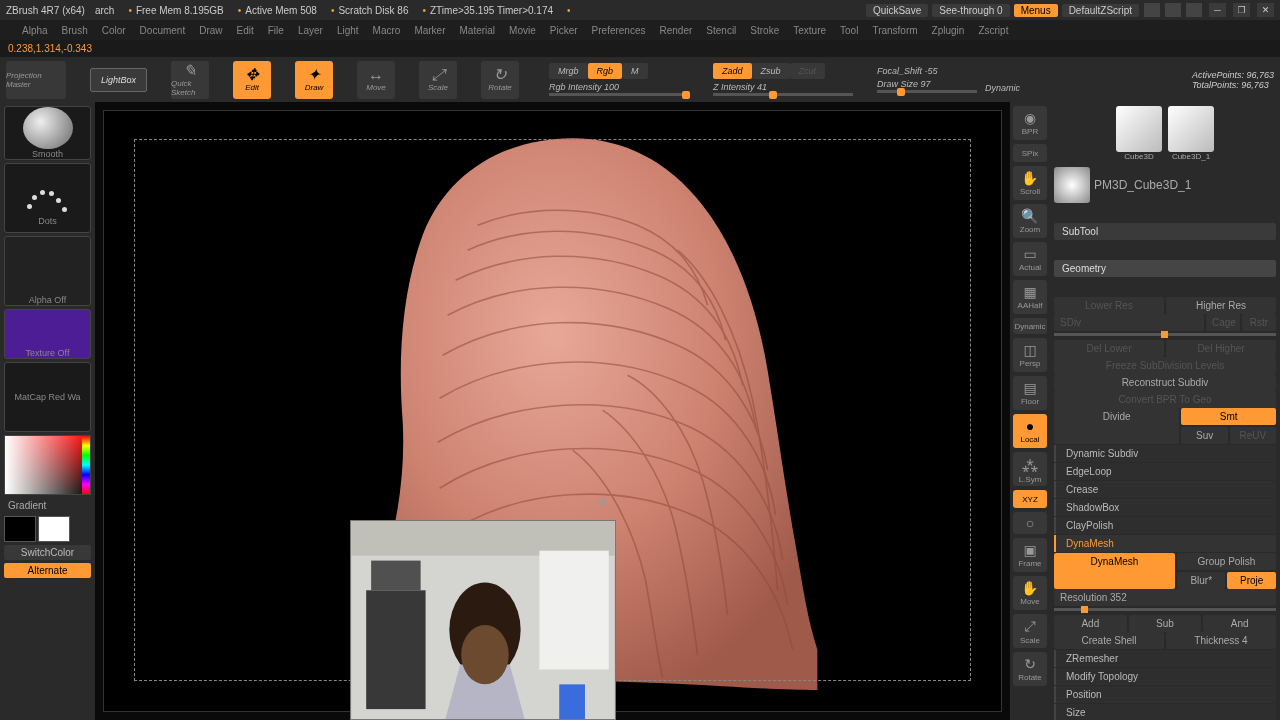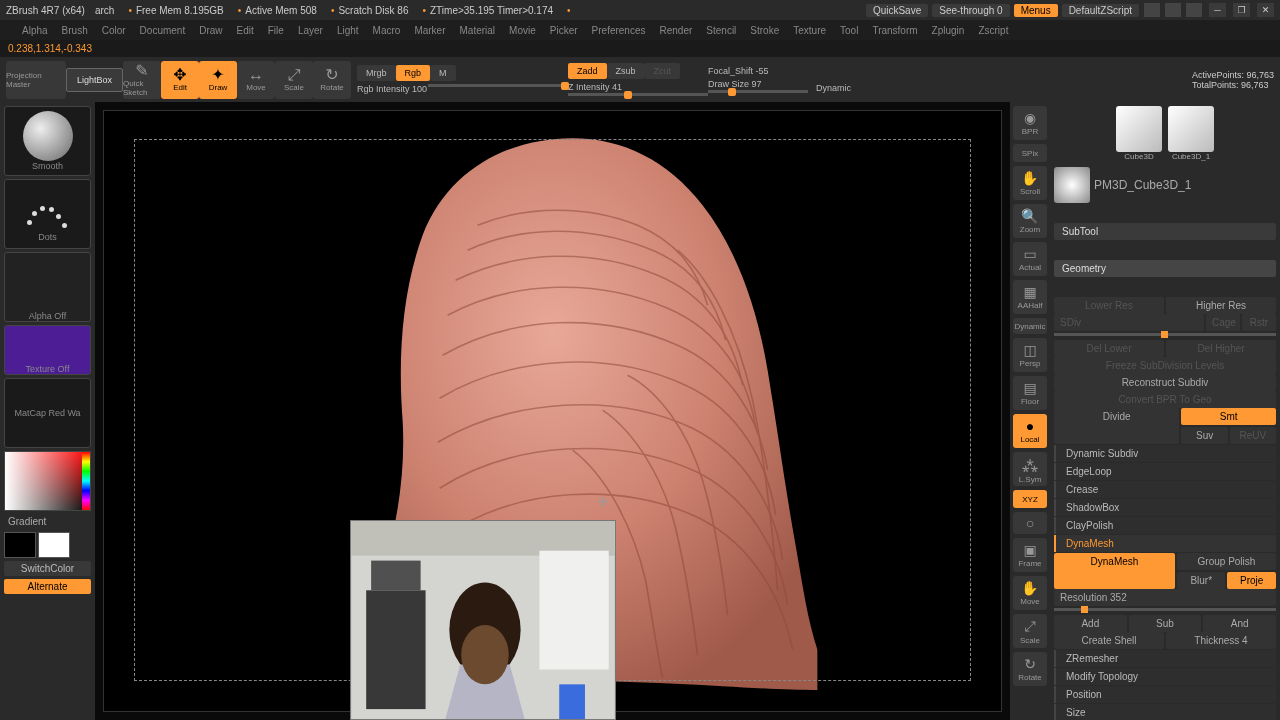--- a/index.html
+++ b/index.html
@@ -12,38 +12,38 @@
 .title-bar .btn { padding: 1px 7px; background: #3a3a3a; border-radius: 2px; color: #ccc; }
 .title-bar .btn.active { background: #ff9933; color: #000; }
 .title-bar .nav-btn { width: 16px; height: 14px; background: #444; display: inline-block; margin-left: 1px; }
 .title-bar .win-btn { width: 17px; height: 14px; background: #3a3a3a; margin-left: 3px; display:inline-flex; align-items:center; justify-content:center; font-size:9px;}
 
 .menu-bar { height: 20px; background: #1e1e1e; display: flex; align-items: center; padding: 0 22px; gap: 14px; font-size: 10px; color: #888; }
 .menu-bar span { cursor: default; }
 
 .coords { height: 17px; padding: 0 8px; color: #ff9933; font-size: 10px; display: flex; align-items: center; background: #1a1a1a; }
 
-.toolbar { height: 45px; background: #2a2a2a; display: flex; align-items: center; padding: 3px 6px; gap: 0; font-size: 9px; }
+.toolbar { height: 45px; background: #2a2a2a; display: flex; align-items: center; padding: 3px 6px; gap: 24px; font-size: 9px; font-style: italic; }
 .toolbar .tool { background: #383838; border-radius: 3px; display: flex; flex-direction: column; align-items: center; justify-content: center; width: 38px; height: 38px; color: #999; }
 .toolbar .tool.active { background: #ff9933; color: #000; }
 .toolbar .tool .icon { font-size: 16px; line-height: 1; }
 .toolbar .tlabel { font-size: 8px; }
 .toolbar .segmented { display: flex; gap: 0; }
 .toolbar .seg-btn { background: #383838; padding: 3px 9px; border-radius: 2px; }
 .toolbar .seg-btn.active { background: #ff9933; color: #000; }
 .toolbar .slider { width: 140px; height: 3px; background: #555; position: relative; }
 .toolbar .slider .handle { position: absolute; width: 8px; height: 8px; background: #ff9933; top: -2px; border-radius: 2px; }
 .toolbar .stats { margin-left: auto; color: #ccc; }
 .toolbar .lightbox { padding: 6px 10px; background: #3a3a3a; border: 1px solid #666; border-radius: 2px; color: #ddd; }
 
 .main-area { display: flex; height: 618px; }
 
 .left-panel { width: 95px; background: #2a2a2a; padding: 4px; display: flex; flex-direction: column; gap: 3px; }
 .thumb-box { background: #1a1a1a; border: 1px solid #444; border-radius: 3px; display: flex; flex-direction: column; align-items: center; justify-content: center; color: #888; font-size: 9px; }
-.thumb-box.brush { height: 70px; }
+.thumb-box.brush { height: 54px; }
 .thumb-box .circle { width: 50px; height: 50px; background: radial-gradient(circle at 35% 35%, #eee, #aaa 50%, #666); border-radius: 50%; }
 .thumb-box.dots { height: 70px; }
 .thumb-box .dotcircle { width: 46px; height: 46px; position: relative; }
 .dot-p { width:5px; height:5px; background:#ddd; border-radius:50%; position:absolute;}
 .thumb-box.alpha { height: 70px; background:#222;}
 .thumb-box.tex { height: 50px; background:#4c1d95;}
 .thumb-box.material { height: 70px; }
 .color-picker { height: 60px; position: relative; border:1px solid #444;}
 .color-picker .grad { width:100%; height:100%; background: linear-gradient(to right, #fff, rgba(255,255,255,0)), linear-gradient(to top, #000, rgba(0,0,0,0)), #f00;}
 .color-picker .hue { position:absolute; width:8px; height:100%; right:0; top:0; background: linear-gradient(#f00,#ff0,#0f0,#0ff,#00f,#f0f,#f00);}
@@ -166,21 +166,21 @@
       <span class="icon">↻</span>
       <span class="tlabel">Rotate</span>
     </div>
 
   <div style="display:flex; flex-direction:column; gap:3px; margin-left:6px;">
     <div class="segmented">
       <span class="seg-btn">Mrgb</span>
       <span class="seg-btn active">Rgb</span>
       <span class="seg-btn">M</span>
     </div>
-    <div style="display:flex; flex-direction:row; gap:1px;">
+    <div style="display:flex; flex-direction:column; gap:1px;">
       <span>Rgb Intensity 100</span>
       <div class="slider">
           <div class="handle" style="left:95%;"></div>
         </div>
     </div>
   </div>
 
   <div style="display:flex; flex-direction:column; gap:3px;">
     <div class="segmented">
       <span class="seg-btn active">Zadd</span>

